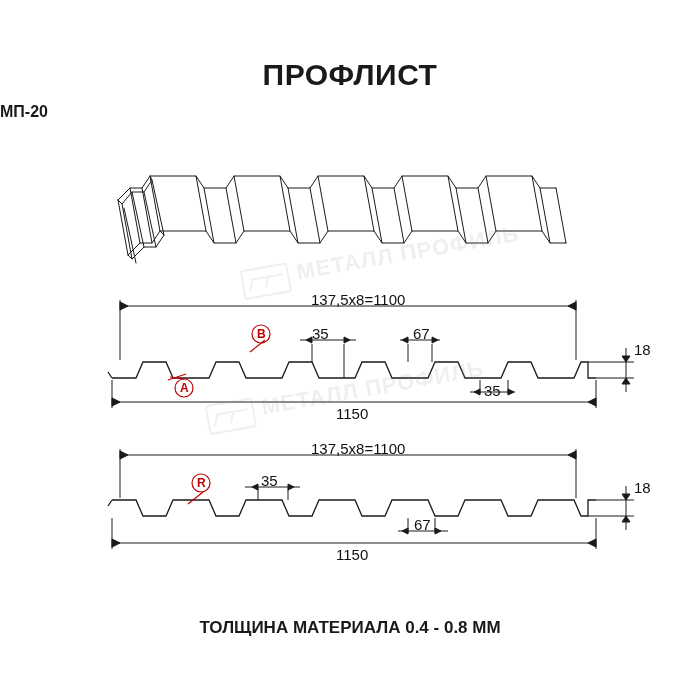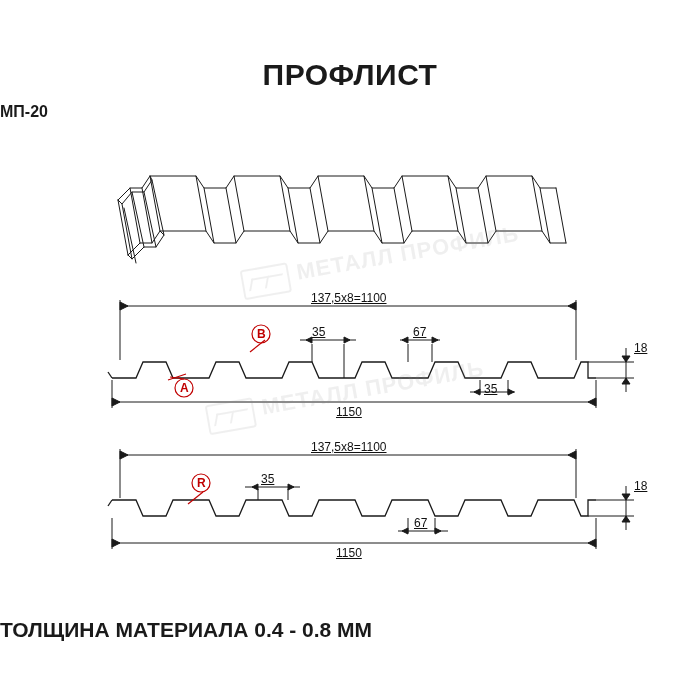--- a/index.html
+++ b/index.html
@@ -35,22 +35,22 @@
     text-align: left;
     font-size: 16px;
     font-weight: bold;
     color: #1a1a1a;
   }
   .footer {
     position: absolute;
     left: 0;
     right: 0;
     top: 618px;
-    text-align: left;
-    font-size: 21px;
+    text-align: center;
+    font-size: 17px;
     font-weight: bold;
     color: #1a1a1a;
   }
   svg.layer {
     position: absolute;
     left: 0;
     top: 0;
     width: 700px;
     height: 700px;
   }
@@ -97,24 +97,23 @@
     top: 8px;
     width: 14px;
     height: 10px;
     border: 2px solid #8a8a8a;
     border-right: none;
     border-bottom: none;
     transform: skewX(-20deg);
   }
   .dim-label {
     position: absolute;
-    font-size: 12px;
+    font-size: 15px;
     color: #111;
     white-space: nowrap;
-    text-decoration: underline;
   }
   .marker-label {
     position: absolute;
     font-size: 12px;
     font-weight: bold;
     color: #c00000;
     white-space: nowrap;
   }
 </style>
 </head>

